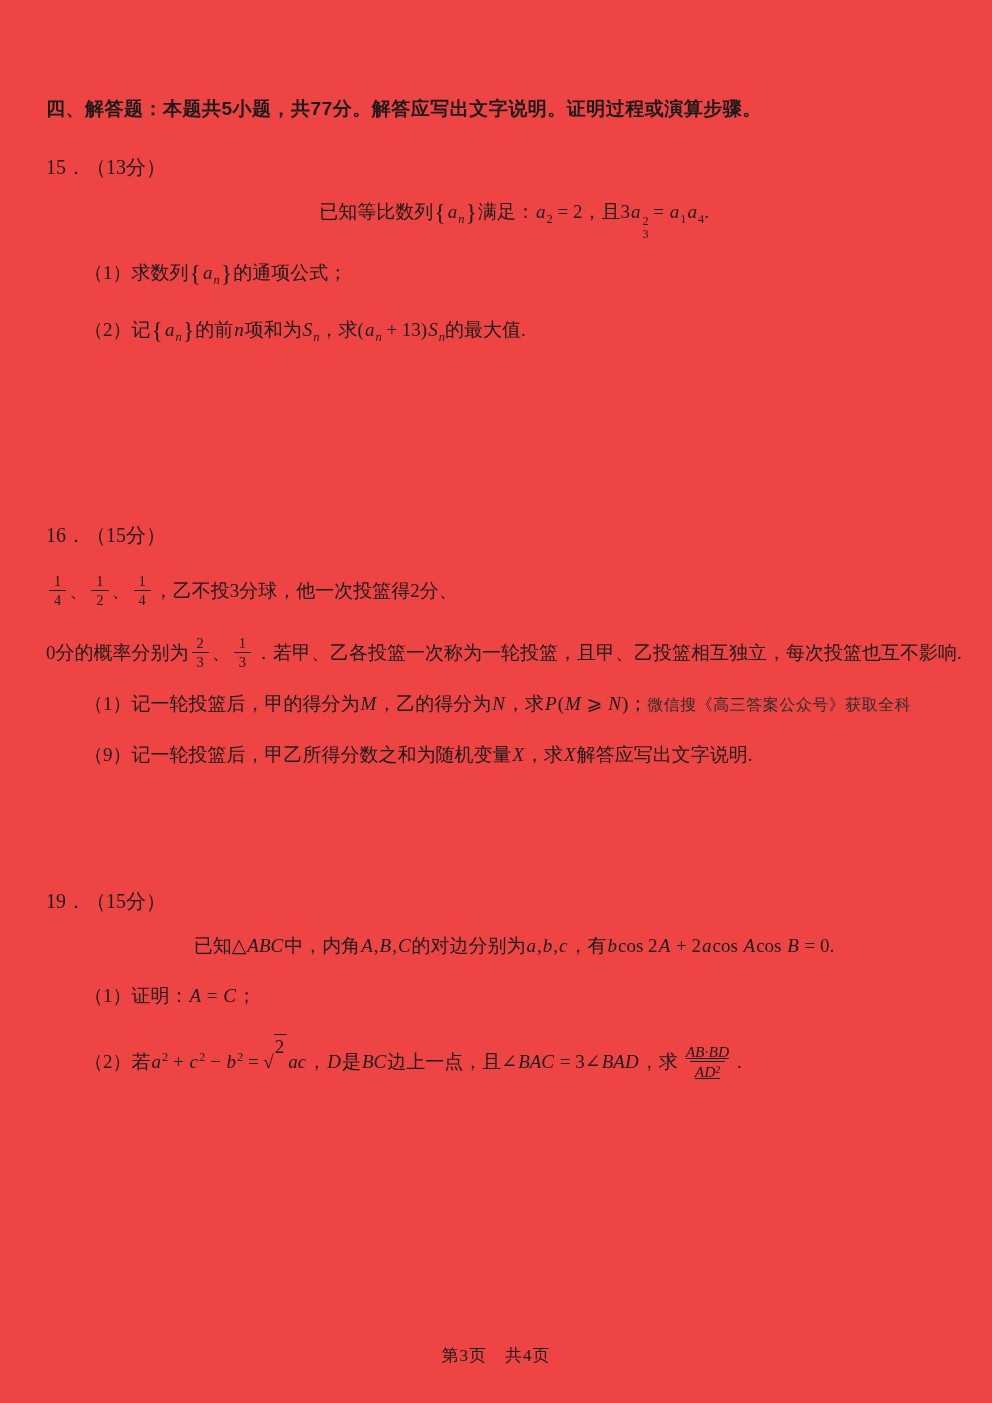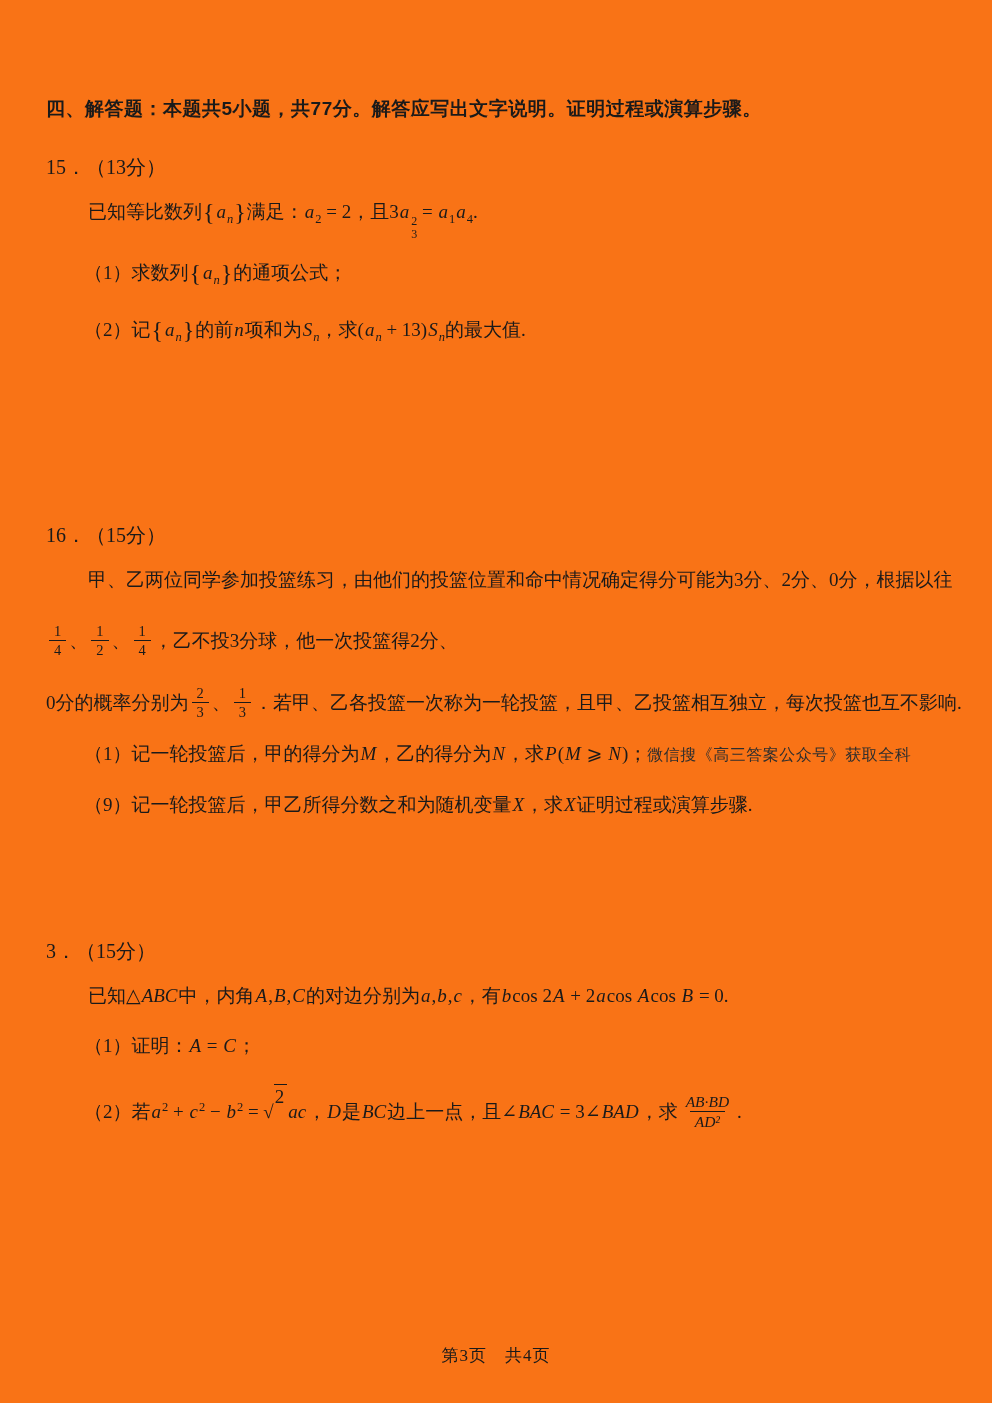--- a/index.html
+++ b/index.html
@@ -5,21 +5,21 @@
   html, body {
     margin: 0;
     padding: 0;
     background: #ffffff;
   }
   .page {
     position: relative;
     width: 992px;
     height: 1403px;
     box-sizing: border-box;
-    background: #f97316;
+    background: #ef4444;
     color: #1a1a1a;
     font-family: "Liberation Serif", "DejaVu Serif", serif;
     padding: 96px 52px 0 46px;
     overflow: hidden;
   }
   .section-header {
     font-family: "Liberation Sans", "DejaVu Sans", sans-serif;
     font-weight: 700;
     font-size: 19px;
     letter-spacing: 0.5px;
@@ -29,21 +29,21 @@
   .q-number {
     font-size: 20px;
     margin-bottom: 14px;
   }
   .line {
     font-size: 19px;
     line-height: 34px;
     margin-bottom: 16px;
     white-space: nowrap;
   }
-  .line.intro { padding-left: 42px; }
+  .line.intro { padding-left: 42px; text-align: center; }
   .line.item  { padding-left: 38px; }
   .line.cont  { padding-left: 0; }
   .line.tall  { line-height: 56px; margin-bottom: 6px; }
   .question.q-0 { margin-bottom: 168px; margin-top: 32px; }
   .question.q-1 { margin-bottom: 116px; }
   .question.q-2 { margin-bottom: 0; }
 
   .tok-t  { font-family: "Liberation Serif", "DejaVu Serif", serif; }
   .tok-i  {
     font-family: "Liberation Serif", "DejaVu Serif", serif;
@@ -88,20 +88,21 @@
   }
   .frac .num, .frac .den {
     font-size: 14.5px;
     line-height: 1.25;
     padding: 0 5px;
   }
   .frac .den { border-top: 1.4px solid #1a1a1a; }
   .frac.fraci .num, .frac.fraci .den {
     font-style: italic;
     font-size: 15.5px;
+    text-decoration: underline;
   }
   .sqrt { display: inline-flex; align-items: flex-start; }
   .sqrt-sym { font-size: 19px; }
   .sqrt-val {
     border-top: 1.4px solid #1a1a1a;
     line-height: 1.25;
     padding: 0 3px 0 1px;
   }
   .footer {
     position: absolute;
@@ -124,43 +125,42 @@
         <div class="q-number">15．（13分）</div>
         <div class="line intro"><span class="tok-t">已知等比数列</span><span class="tok-br">{</span><span class="tok-group"><span class="tok-i">a</span><span class="tok-sub it">n</span></span><span class="tok-br">}</span><span class="tok-t">满足：</span><span class="tok-group"><span class="tok-i">a</span><span class="tok-sub">2</span></span><span class="tok-t"> = 2，且3</span><span class="tok-group"><span class="tok-i">a</span><span class="tok-ss">
               <span class="ss-sup">2</span>
               <span class="ss-sub">3</span>
             </span></span><span class="tok-t"> = </span><span class="tok-group"><span class="tok-i">a</span><span class="tok-sub">1</span></span><span class="tok-group"><span class="tok-i">a</span><span class="tok-sub">4</span></span><span class="tok-t">.</span></div>
         <div class="line item"><span class="tok-t">（1）求数列</span><span class="tok-br">{</span><span class="tok-group"><span class="tok-i">a</span><span class="tok-sub it">n</span></span><span class="tok-br">}</span><span class="tok-t">的通项公式；</span></div>
         <div class="line item"><span class="tok-t">（2）记</span><span class="tok-br">{</span><span class="tok-group"><span class="tok-i">a</span><span class="tok-sub it">n</span></span><span class="tok-br">}</span><span class="tok-t">的前</span><span class="tok-i">n</span><span class="tok-t">项和为</span><span class="tok-group"><span class="tok-i">S</span><span class="tok-sub it">n</span></span><span class="tok-t">，求(</span><span class="tok-group"><span class="tok-i">a</span><span class="tok-sub it">n</span></span><span class="tok-t"> + 13)</span><span class="tok-group"><span class="tok-i">S</span><span class="tok-sub it">n</span></span><span class="tok-t">的最大值.</span></div>
       </section>
       <section class="question q-1">
         <div class="q-number">16．（15分）</div>
-        <div class="line intro"><span class="tok-t">甲、乙两位同学参加投篮练习，由他们的投篮位置和命中情况确定得分可能为3分、2分、0分，根据以往</span></div>
         <div class="line cont tall"><span class="frac">
             <span class="num">1</span>
             <span class="den">4</span>
           </span><span class="tok-t">、</span><span class="frac">
             <span class="num">1</span>
             <span class="den">2</span>
           </span><span class="tok-t">、</span><span class="frac">
             <span class="num">1</span>
             <span class="den">4</span>
           </span><span class="tok-t">，乙不投3分球，他一次投篮得2分、</span></div>
         <div class="line cont tall"><span class="tok-t">0分的概率分别为</span><span class="frac">
             <span class="num">2</span>
             <span class="den">3</span>
           </span><span class="tok-t">、</span><span class="frac">
             <span class="num">1</span>
             <span class="den">3</span>
           </span><span class="tok-t">．若甲、乙各投篮一次称为一轮投篮，且甲、乙投篮相互独立，每次投篮也互不影响.</span></div>
         <div class="line item"><span class="tok-t">（1）记一轮投篮后，甲的得分为</span><span class="tok-i">M</span><span class="tok-t">，乙的得分为</span><span class="tok-i">N</span><span class="tok-t">，求</span><span class="tok-i">P</span><span class="tok-t">(</span><span class="tok-i">M</span><span class="tok-t"> ⩾ </span><span class="tok-i">N</span><span class="tok-t">)；</span><span class="tok-sm">微信搜《高三答案公众号》获取全科</span></div>
-        <div class="line item"><span class="tok-t">（9）记一轮投篮后，甲乙所得分数之和为随机变量</span><span class="tok-i">X</span><span class="tok-t">，求</span><span class="tok-i">X</span><span class="tok-t">证明过程或演算步骤.</span></div>
+        <div class="line item"><span class="tok-t">（9）记一轮投篮后，甲乙所得分数之和为随机变量</span><span class="tok-i">X</span><span class="tok-t">，求</span><span class="tok-i">X</span><span class="tok-t">解答应写出文字说明.</span></div>
       </section>
       <section class="question q-2">
-        <div class="q-number">3．（15分）</div>
+        <div class="q-number">19．（15分）</div>
         <div class="line intro"><span class="tok-t">已知△</span><span class="tok-i">ABC</span><span class="tok-t">中，内角</span><span class="tok-i">A</span><span class="tok-t">,</span><span class="tok-i">B</span><span class="tok-t">,</span><span class="tok-i">C</span><span class="tok-t">的对边分别为</span><span class="tok-i">a</span><span class="tok-t">,</span><span class="tok-i">b</span><span class="tok-t">,</span><span class="tok-i">c</span><span class="tok-t">，有</span><span class="tok-i">b</span><span class="tok-t">cos 2</span><span class="tok-i">A</span><span class="tok-t"> + 2</span><span class="tok-i">a</span><span class="tok-t">cos </span><span class="tok-i">A</span><span class="tok-t">cos </span><span class="tok-i">B</span><span class="tok-t"> = 0.</span></div>
         <div class="line item"><span class="tok-t">（1）证明：</span><span class="tok-i">A</span><span class="tok-t"> = </span><span class="tok-i">C</span><span class="tok-t">；</span></div>
         <div class="line item tall"><span class="tok-t">（2）若</span><span class="tok-group"><span class="tok-i">a</span><span class="tok-sup">2</span></span><span class="tok-t"> + </span><span class="tok-group"><span class="tok-i">c</span><span class="tok-sup">2</span></span><span class="tok-t"> − </span><span class="tok-group"><span class="tok-i">b</span><span class="tok-sup">2</span></span><span class="tok-t"> = </span><span class="sqrt">
             <span class="sqrt-sym">√</span>
             <span class="sqrt-val">2</span>
           </span><span class="tok-i">ac</span><span class="tok-t">，</span><span class="tok-i">D</span><span class="tok-t">是</span><span class="tok-i">BC</span><span class="tok-t">边上一点，且∠</span><span class="tok-i">BAC</span><span class="tok-t"> = 3∠</span><span class="tok-i">BAD</span><span class="tok-t">，求</span><span class="frac fraci">
             <span class="num">AB·BD</span>
             <span class="den">AD²</span>
           </span><span class="tok-t">.</span></div>
       </section>

